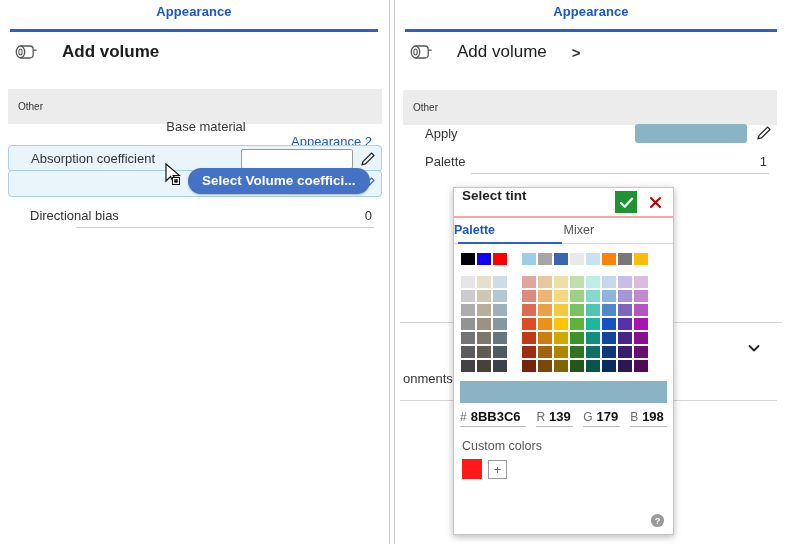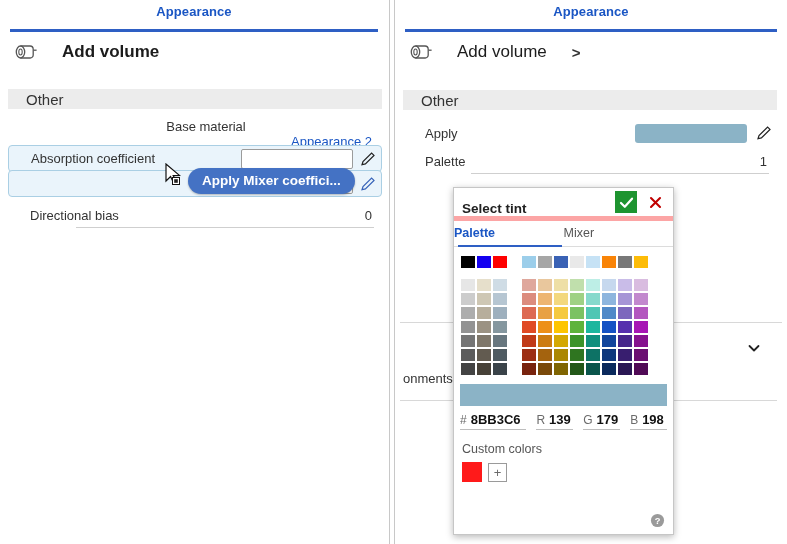--- a/index.html
+++ b/index.html
@@ -38,24 +38,24 @@
     display:flex;align-items:center;gap:24px;
     font-size:17px;font-weight:bold;color:#1c1c1c;
   }
   .crumb .vol-icon{display:inline-block;width:24px;height:16px;position:relative;flex:0 0 auto;}
   .crumb .sep{font-weight:bold;font-size:15px;color:#333;margin:0 1px;}
   .crumb .crumb-link{font-weight:normal;font-size:17px;color:#1c1c1c;}
   .crumb .crumb-cur{font-weight:bold;font-size:17px;color:#111;}
 
   
   .sect{
-    position:absolute;left:8px;width:374px;height:20px;
+    position:absolute;left:8px;width:374px;height:35px;
     background:#ececec;display:flex;align-items:center;
-    padding-left:18px;box-sizing:border-box;
-    font-size:15px;color:#333;
+    padding-left:10px;box-sizing:border-box;
+    font-size:10px;color:#333;
   }
 
   
   .row{
     position:absolute;left:8px;width:374px;height:26px;
     display:flex;align-items:center;box-sizing:border-box;
     font-size:13px;color:#333;
   }
   .row .lbl{padding-left:22px;flex:0 0 auto;}
   .row .val{margin-left:auto;padding-right:10px;text-align:right;}
@@ -91,21 +91,21 @@
   }
   .cursor{position:absolute;width:22px;height:24px;}
 
   
   #tint-dialog{
     position:absolute;left:453px;top:187px;width:221px;height:348px;
     background:#fff;border:1px solid #c6c6c6;
     box-shadow:0 2px 7px rgba(0,0,0,.28);
     box-sizing:border-box;
   }
-  .dlg-head{height:28px;display:flex;align-items:flex-end;position:relative;border-bottom:5px solid #fca5a5;}
+  .dlg-head{height:28px;display:flex;align-items:flex-start;position:relative;border-bottom:2px solid #fca5a5;}
   .dlg-title{font-size:13.5px;font-weight:bold;color:#222;padding-left:8px;}
   .dlg-ok{position:absolute;right:36px;top:3px;width:22px;height:22px;background:#1e9430;
           display:flex;align-items:center;justify-content:center;}
   .dlg-cancel{position:absolute;right:8px;top:3px;width:20px;height:22px;
           display:flex;align-items:center;justify-content:center;}
   .dlg-tabs{height:25px;display:flex;position:relative;border-bottom:1px solid #dcdcdc;}
   .dlg-tab{flex:1;text-align:left;font-size:12.5px;color:#555;line-height:24px;}
   .dlg-tab.active{color:#1a56c4;font-weight:bold;}
   .dlg-tab-underline{position:absolute;left:4px;width:104px;bottom:-1px;height:2px;background:#2e5fc4;}
 
@@ -193,21 +193,21 @@
       <span class="underline"></span>
     </div>
 
     <div class="cursor" style="left:164px;top:163px;">
       <svg viewBox="0 0 22 24" width="22" height="24">
         <path d="M2 1 L2 18 L6.6 13.6 L9.6 20 L12.2 18.8 L9.2 12.6 L15.4 12.4 Z" fill="#fff" stroke="#111" stroke-width="1.2"></path>
         <rect x="8.5" y="14.5" width="7" height="7" fill="#fff" stroke="#111" stroke-width="1"></rect>
         <rect x="10.2" y="16.2" width="3.6" height="3.6" fill="#222"></rect>
       </svg>
     </div>
-    <div class="tooltip" style="left:188px;top:168px;">Apply Mixer coeffici...</div>
+    <div class="tooltip" style="left:188px;top:168px;">Select Volume coeffici...</div>
 
   </div>
 
   <div class="panel-split"></div>
 
   <div class="panel" id="panel-right">
 
     <div class="tabstrip">
       <div class="tab">Appearance</div>
       <div class="tab-underline"></div>

